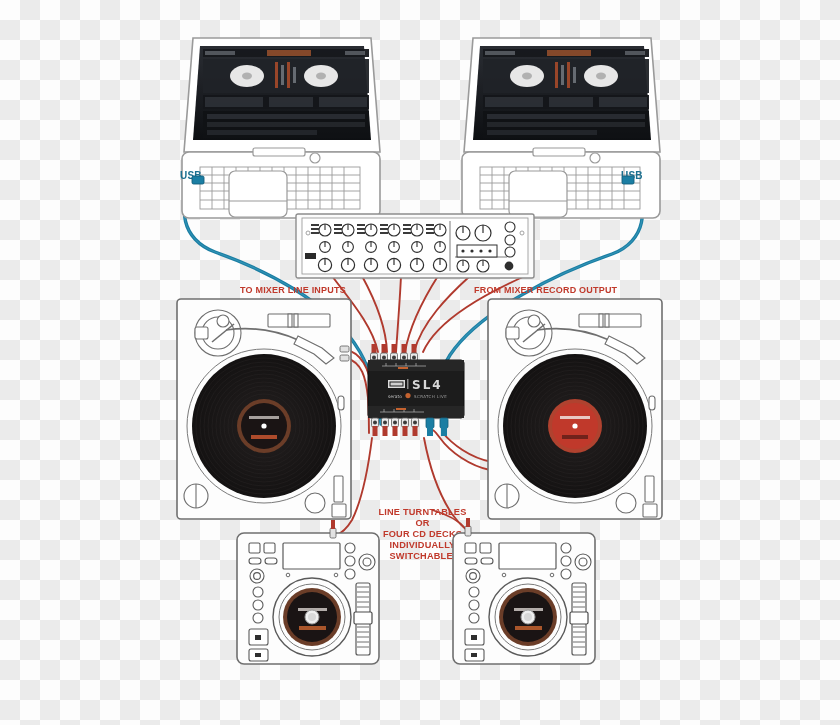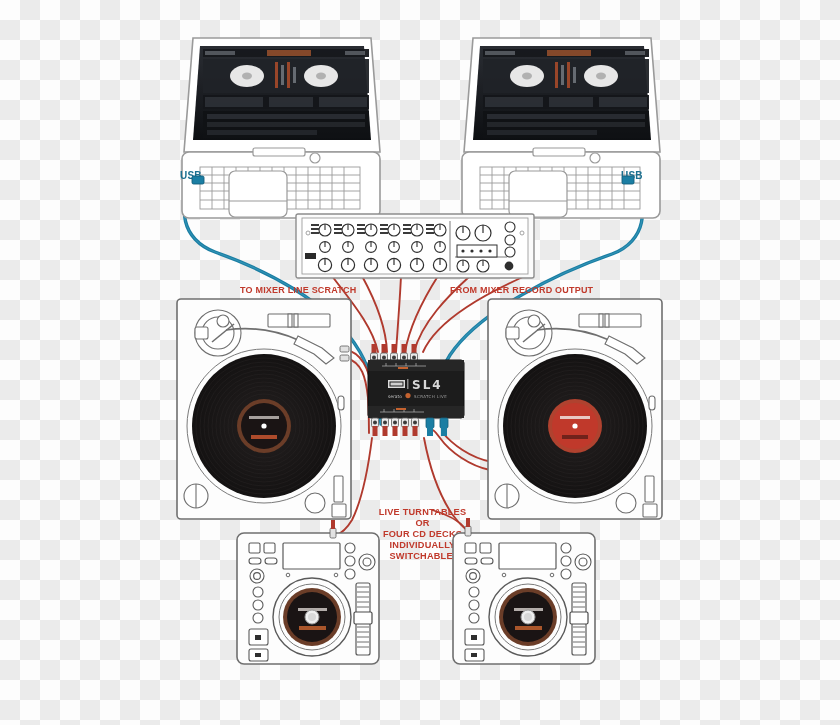--- a/index.html
+++ b/index.html
@@ -341,22 +341,22 @@
         <circle cx="188" cy="53" r="6" fill="#fff" stroke="#2f2f2f" stroke-width="1.1"></circle>
           <line x1="188" y1="53" x2="188" y2="47" stroke="#2f2f2f" stroke-width="1.1"></line>
         <circle cx="215" cy="14" r="5" fill="#fff" stroke="#2f2f2f" stroke-width="1.1"></circle>
         <circle cx="215" cy="27" r="5" fill="#fff" stroke="#2f2f2f" stroke-width="1.1"></circle>
         <circle cx="215" cy="39" r="5" fill="#fff" stroke="#2f2f2f" stroke-width="1.1"></circle>
         <circle cx="214" cy="53" r="4.4" fill="#2f2f2f"></circle>
       </g>
     </svg>
   </div>
 
-  <div class="lbl lbl-red" style="left:240px;top:285px;">TO MIXER LINE SCRATCH</div>
-  <div class="lbl lbl-red" style="left:450px;top:285px;">FROM MIXER RECORD OUTPUT</div>
+  <div class="lbl lbl-red" style="left:240px;top:285px;">TO MIXER LINE INPUTS</div>
+  <div class="lbl lbl-red" style="left:474px;top:285px;">FROM MIXER RECORD OUTPUT</div>
 
   <div class="hw" style="left:176px;top:298px;width:176px;height:222px;">
     <svg width="176" height="222" viewBox="0 0 176 222">
       <rect x="1" y="1" width="174" height="220" rx="4" fill="#fdfdfd" stroke="#6f6f6f" stroke-width="1.6"></rect>
 
       <g fill="#fff" stroke="#6f6f6f" stroke-width="1.1">
         <circle cx="42" cy="35" r="23"></circle>
         <circle cx="42" cy="35" r="16"></circle>
         <circle cx="47" cy="23" r="6"></circle>
         <rect x="19" y="29" width="13" height="12" rx="2"></rect>
@@ -545,21 +545,21 @@
         </g>
         <g transform="translate(78,74)">
           <rect x="-4" y="0" width="8" height="10" rx="1.5" fill="#1b7ea3" stroke="#145f7c" stroke-width=".8"></rect>
           <rect x="-3" y="9" width="6" height="9" fill="#1b7ea3"></rect>
         </g>
       </g>
     </svg>
   </div>
 
   <div class="lbl lbl-note" style="left:370px;top:507px;width:105px;">
-    <div>LIVE TURNTABLES</div>
+    <div>LINE TURNTABLES</div>
     <div>OR</div>
     <div>FOUR CD DECKS</div>
     <div>INDIVIDUALLY</div>
     <div>SWITCHABLE.</div>
   </div>
 
   <div class="hw" style="left:236px;top:532px;width:144px;height:133px;">
     <svg width="144" height="133" viewBox="0 0 144 133">
       <rect x="1" y="1" width="142" height="131" rx="7" fill="#fdfdfd" stroke="#6f6f6f" stroke-width="1.6"></rect>
       <g fill="#fff" stroke="#5a5a5a" stroke-width="1.1">

